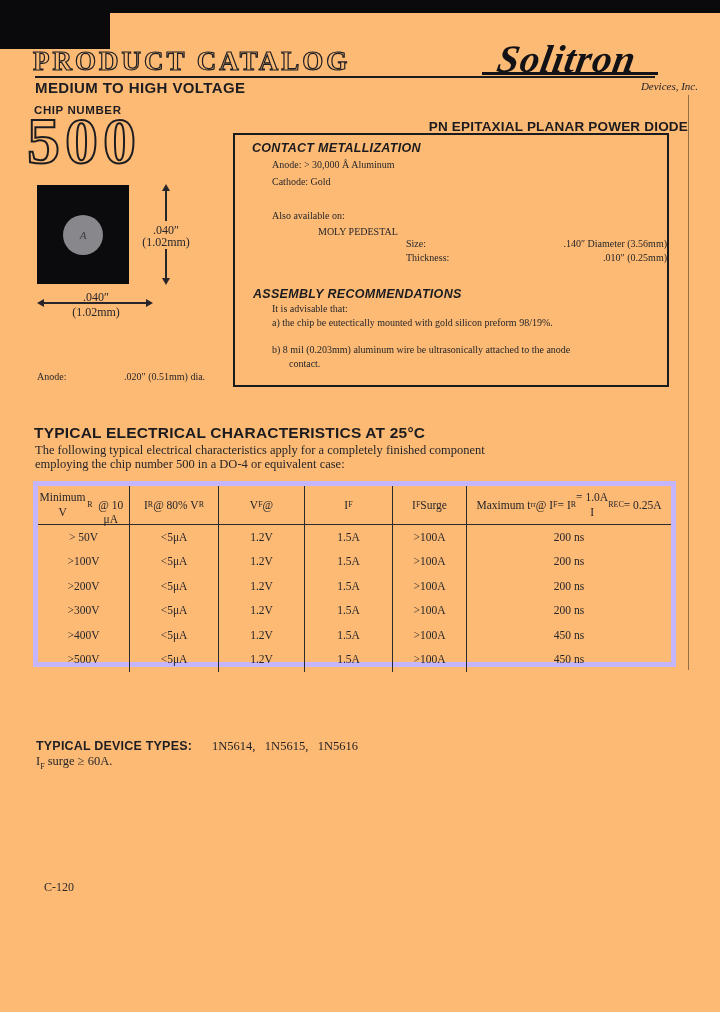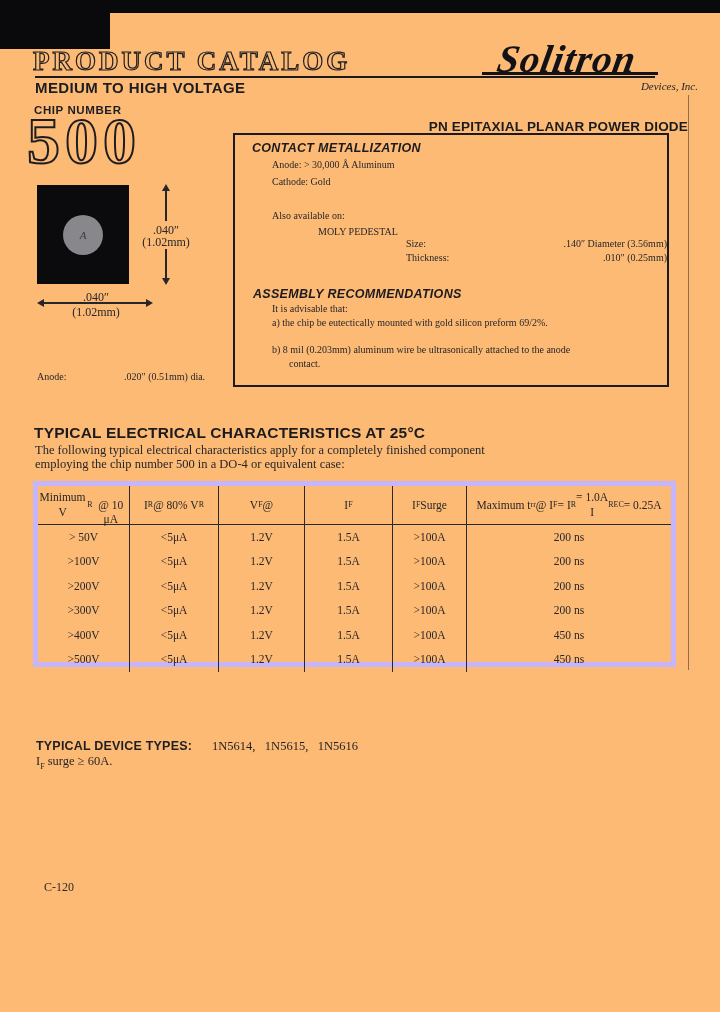--- a/index.html
+++ b/index.html
@@ -118,21 +118,21 @@
   <div class="abs box-t" style="left:272px;top:176px;">Cathode: Gold</div>
   <div class="abs box-t" style="left:272px;top:210px;">Also available on:</div>
   <div class="abs box-t" style="left:318px;top:226px;">MOLY PEDESTAL</div>
   <div class="abs box-t" style="left:406px;top:238px;">Size:</div>
   <div class="abs box-t val-right" style="right:89px;top:238px;">.140″ Diameter (3.56mm)</div>
   <div class="abs box-t" style="left:406px;top:252px;">Thickness:</div>
   <div class="abs box-t val-right" style="right:89px;top:252px;">.010″ (0.25mm)</div>
 
   <div class="abs box-h sans bold" style="left:253px;top:287px;">ASSEMBLY RECOMMENDATIONS</div>
   <div class="abs box-t" style="left:272px;top:303px;">It is advisable that:</div>
-  <div class="abs box-t" style="left:272px;top:317px;">a) the chip be eutectically mounted with gold silicon preform 69/2%.</div>
+  <div class="abs box-t" style="left:272px;top:317px;">a) the chip be eutectically mounted with gold silicon preform 98/19%.</div>
   <div class="abs box-t" style="left:272px;top:344px;">b) 8 mil (0.203mm) aluminum wire be ultrasonically attached to the anode</div>
   <div class="abs box-t" style="left:289px;top:358px;">contact.</div>
 
   <div class="abs die">
     <div class="die-pad">
       <span>A</span>
     </div>
   </div>
 
   <div class="abs arr arr-up" style="left:162px;top:184px;"></div>

